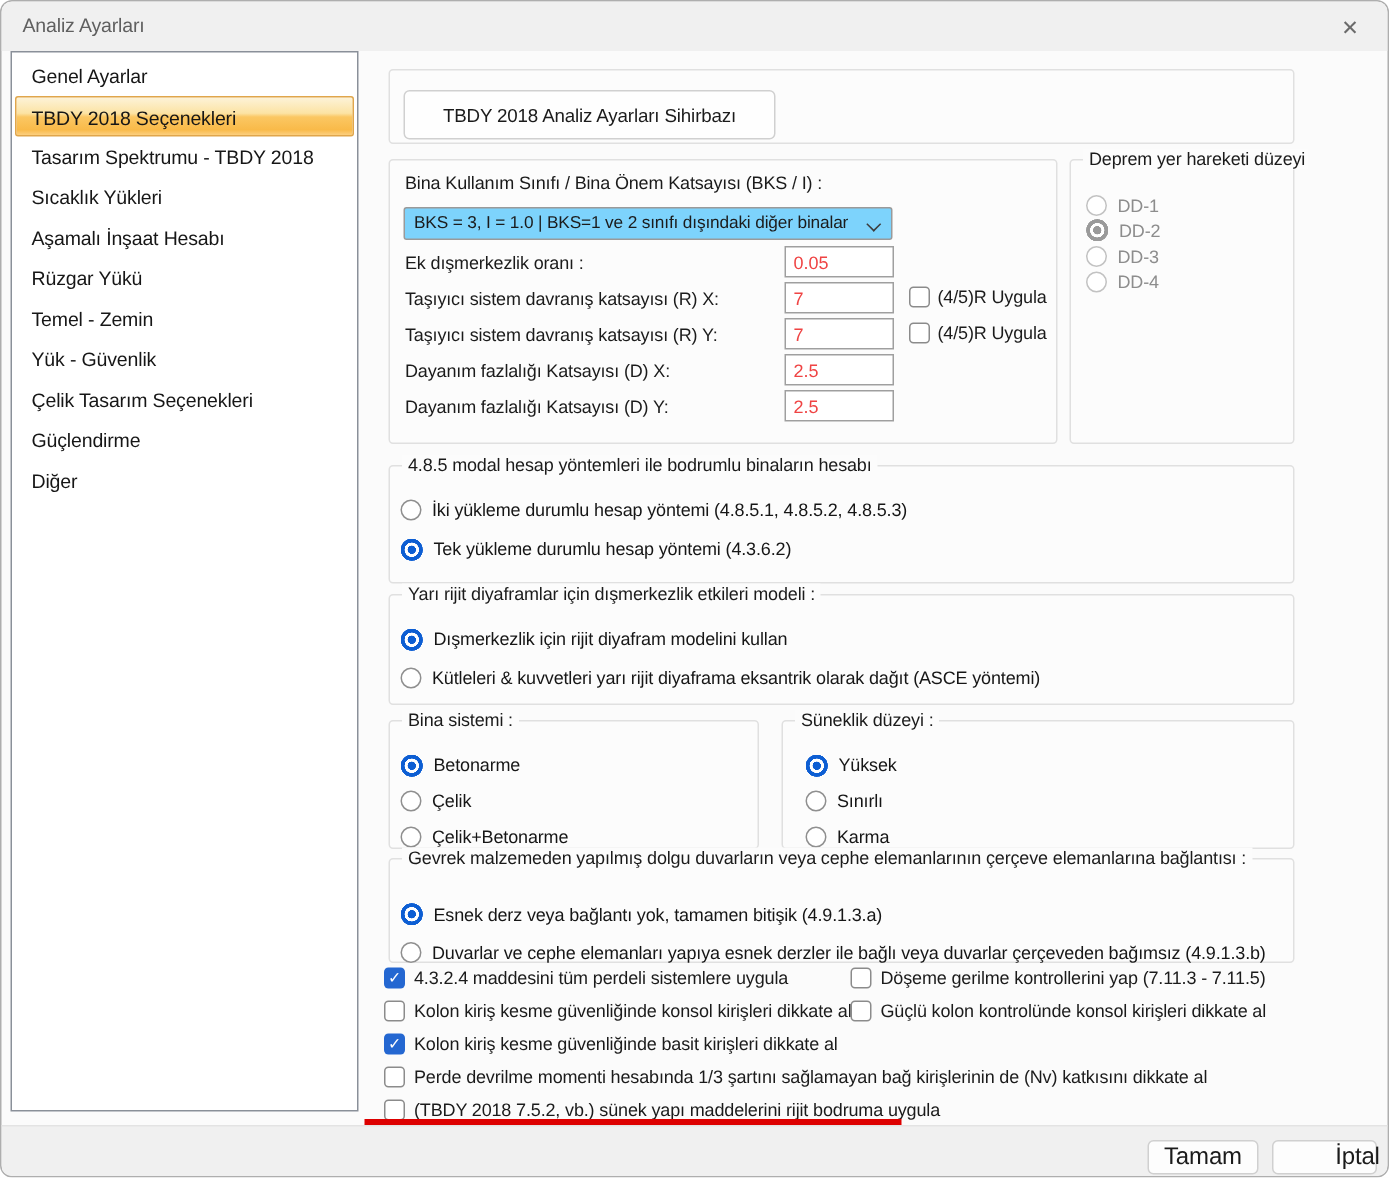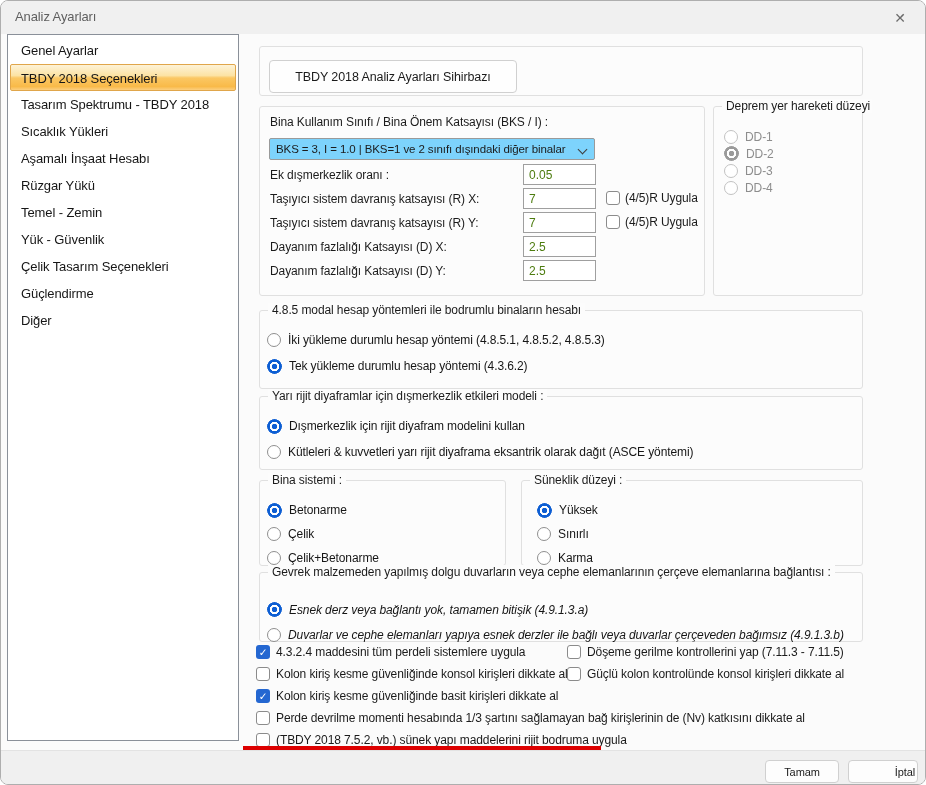--- a/index.html
+++ b/index.html
@@ -32,39 +32,39 @@
   .bks-label{position:absolute;left:10px;top:8px;font-size:12px;white-space:nowrap;}
   .combo{position:absolute;left:9px;top:31px;width:326px;height:22px;border:1px solid #9a9a9a;border-radius:2px;
          background:#7dd3fc;box-sizing:border-box;display:flex;align-items:center;padding:0 22px 0 6px;font-size:11.5px;
          white-space:nowrap;overflow:hidden;}
   .chev{position:absolute;right:8px;top:7px;width:6px;height:6px;border-right:1.4px solid #3c3c3c;
         border-bottom:1.4px solid #3c3c3c;transform:rotate(45deg);}
   .bks-rows{position:absolute;left:0;top:57px;right:0;}
   .form-row{position:absolute;left:0;right:0;height:22px;}
   .form-row .f-label{position:absolute;left:10px;top:4px;font-size:12px;white-space:nowrap;}
   .form-row input{position:absolute;left:263px;top:0;width:73px;height:21px;border:1px solid #9f9f9f;
-      background:#fff;box-sizing:border-box;font:12px "Liberation Sans","DejaVu Sans",sans-serif;padding:0 5px;color:#4d7c0f;}
+      background:#fff;box-sizing:border-box;font:12px "Liberation Sans","DejaVu Sans",sans-serif;padding:0 5px;color:#ef4444;}
   .form-row .extra{position:absolute;left:346px;top:3px;display:flex;align-items:center;gap:5px;white-space:nowrap;}
   
   .g-deprem{left:712px;top:105px;width:150px;height:190px;}
   .g-deprem .opts{position:absolute;left:10px;top:21px;}
   .g-deprem .opt-row{height:17px;}
   
   .g-modal{left:258px;top:309px;width:604px;height:79px;}
   .g-diyafram{left:258px;top:395px;width:604px;height:74px;}
   .g-bina{left:258px;top:479px;width:247px;height:86px;}
   .g-suneklik{left:520px;top:479px;width:342px;height:86px;}
   .g-gevrek{left:258px;top:571px;width:604px;height:70px;}
   .g-modal .opts,.g-diyafram .opts{position:absolute;left:7px;top:16px;}
   .g-modal .opt-row,.g-diyafram .opt-row{height:26px;}
   .g-bina .opts{position:absolute;left:7px;top:17px;}
   .g-suneklik .opts{position:absolute;left:15px;top:17px;}
   .g-bina .opt-row,.g-suneklik .opt-row{height:24px;}
   .g-gevrek .opts{position:absolute;left:7px;top:24px;}
-  .g-gevrek .opt-row{height:25px;font-style:italic;}
+  .g-gevrek .opt-row{height:25px;}
   .opt-row{display:flex;align-items:center;gap:7px;white-space:nowrap;}
   .opt-label{font-size:12px;color:#161616;}
   .opt-label.dis{color:#8d8d8d;}
   
   .radio{width:14px;height:14px;border-radius:50%;box-sizing:border-box;border:1px solid #8f8f8f;background:#fff;flex:0 0 auto;}
   .radio.sel{border:none;width:15px;height:15px;
       background:radial-gradient(circle at 50% 50%,#0d5ed3 0 2.7px,#ffffff 2.9px 4.7px,#0d5ed3 4.9px 7.4px,transparent 7.5px);}
   .radio.dis{border-color:#c2c2c2;}
   .radio.sel.dis{border:none;
       background:radial-gradient(circle at 50% 50%,#9a9a9a 0 2.7px,#ffffff 2.9px 4.7px,#9a9a9a 4.9px 7.4px,transparent 7.5px);}
@@ -76,21 +76,21 @@
   .check-list{position:absolute;}
   .cl-left{left:255px;top:640px;}
   .cl-right{left:566px;top:640px;}
   .check-row{height:22px;display:flex;align-items:center;gap:6px;white-space:nowrap;}
   .check-row .c-label{font-size:12px;}
   
   .red-line{position:absolute;left:242px;top:745px;width:358px;height:5px;background:#dd0000;}
   
   .footer{position:absolute;left:0;right:0;top:749px;height:36px;background:#f0f0f0;border-top:1px solid #e3e3e3;}
   .footer .btn{position:absolute;top:9px;height:23px;background:#fdfdfd;border:1px solid #d0d0d0;border-radius:4px;
-      font-size:11px;color:#1b1b1b;display:flex;align-items:center;justify-content:center;box-sizing:border-box;}
+      font-size:16px;color:#1b1b1b;display:flex;align-items:center;justify-content:center;box-sizing:border-box;}
   .btn-ok{left:764px;width:74px;}
   .btn-cancel{left:847px;width:70px;padding-left:44px;}
 </style>
 </head>
 <body>
 
 <div class="window">
 
   <div class="titlebar">
     <span class="title-text">Analiz Ayarları</span>

